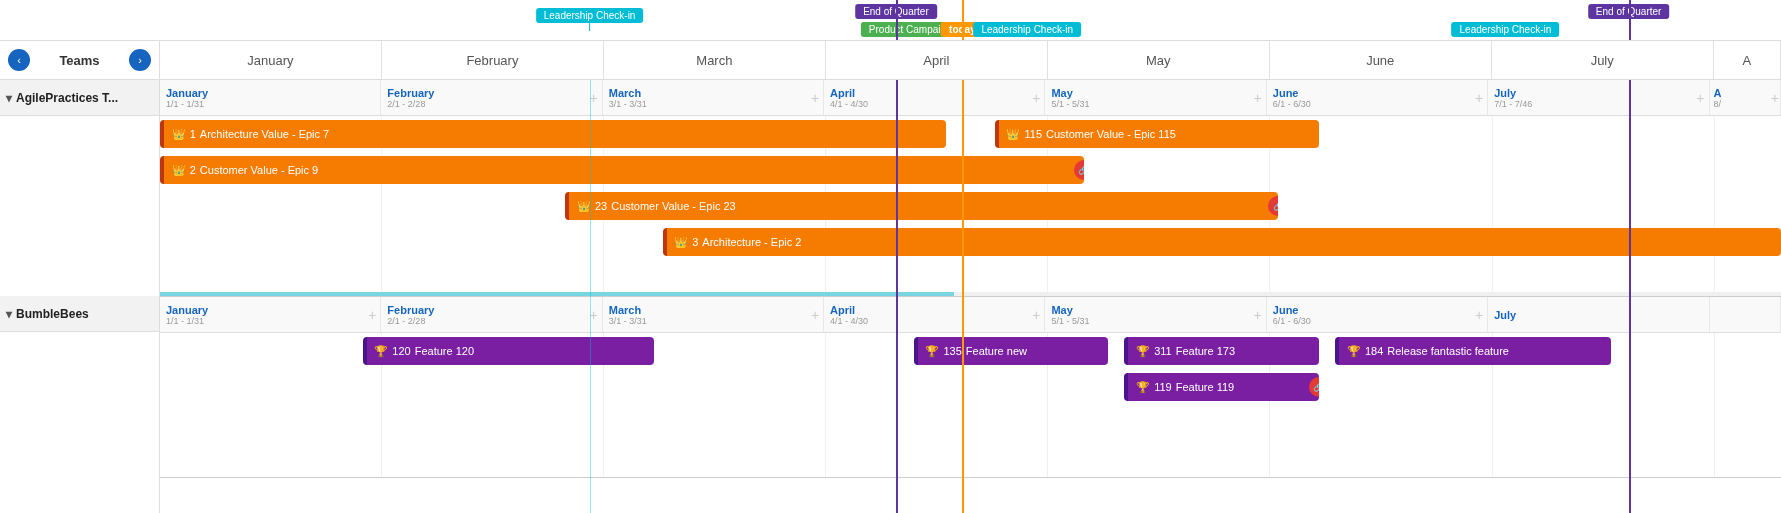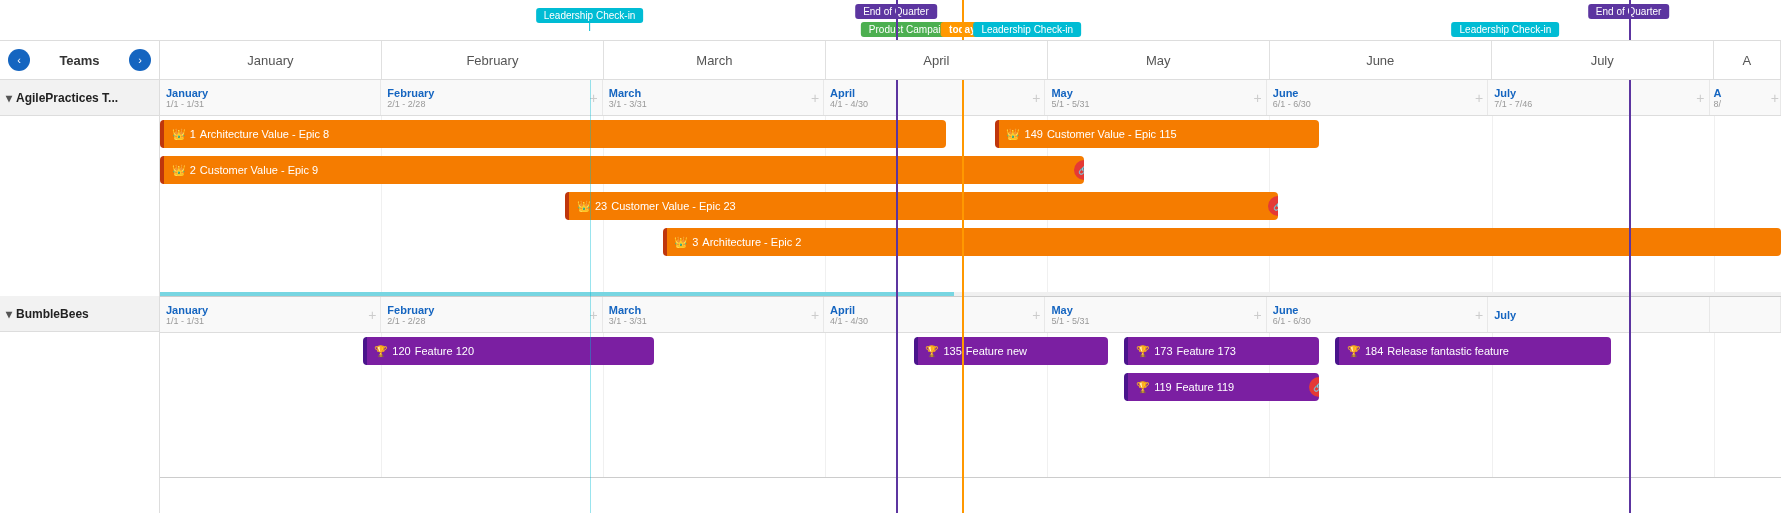--- a/index.html
+++ b/index.html
@@ -193,28 +193,28 @@
             <div style="flex:1;border-right:1px solid #f0f0f0;"></div>
             <div style="flex:1;border-right:1px solid #f0f0f0;"></div>
             <div style="flex:1;border-right:1px solid #f0f0f0;"></div>
             <div style="flex:0.3;min-width:40px;"></div>
           </div>
 
           <div style="position:absolute; top:4px; left:0%; width:48.5%; height:28px;">
             <div style="height:28px; background:#f57c00; border-left:4px solid #bf360c; border-radius:4px; display:flex; align-items:center; padding:0 8px; color:#fff; font-size:11px; font-weight:500; cursor:pointer; overflow:hidden; white-space:nowrap;">
               <span style="margin-right:4px;">👑</span>
               <span style="margin-right:4px;">1</span>
-              <span>Architecture Value - Epic 8</span>
+              <span>Architecture Value - Epic 7</span>
             </div>
           </div>
 
           <div style="position:absolute; top:4px; left:51.5%; width:20%; height:28px;">
             <div style="height:28px; background:#f57c00; border-left:4px solid #bf360c; border-radius:4px; display:flex; align-items:center; padding:0 8px; color:#fff; font-size:11px; font-weight:500; cursor:pointer; overflow:hidden; white-space:nowrap;">
               <span style="margin-right:4px;">👑</span>
-              <span style="margin-right:4px;">149</span>
+              <span style="margin-right:4px;">115</span>
               <span>Customer Value - Epic 115</span>
             </div>
           </div>
 
           <div style="position:absolute; top:40px; left:0%; width:57%; height:28px;">
             <div style="height:28px; background:#f57c00; border-left:4px solid #bf360c; border-radius:4px; display:flex; align-items:center; padding:0 8px; color:#fff; font-size:11px; font-weight:500; cursor:pointer; overflow:hidden; white-space:nowrap; position:relative;">
               <span style="margin-right:4px;">👑</span>
               <span style="margin-right:4px;">2</span>
               <span>Customer Value - Epic 9</span>
               <span style="position:absolute;right:-10px;top:50%;transform:translateY(-50%);width:20px;height:20px;background:#e53935;border-radius:50%;display:flex;align-items:center;justify-content:center;font-size:9px;z-index:5;">🔗</span>
@@ -310,21 +310,21 @@
             <div style="height:28px; background:#7b1fa2; border-left:4px solid #4a148c; border-radius:4px; display:flex; align-items:center; padding:0 8px; color:#fff; font-size:11px; font-weight:500; cursor:pointer; overflow:hidden; white-space:nowrap;">
               <span style="margin-right:4px;">🏆</span>
               <span style="margin-right:4px;">135</span>
               <span>Feature new</span>
             </div>
           </div>
 
           <div style="position:absolute; top:4px; left:59.5%; width:12%; height:28px;">
             <div style="height:28px; background:#7b1fa2; border-left:4px solid #4a148c; border-radius:4px; display:flex; align-items:center; padding:0 8px; color:#fff; font-size:11px; font-weight:500; cursor:pointer; overflow:hidden; white-space:nowrap;">
               <span style="margin-right:4px;">🏆</span>
-              <span style="margin-right:4px;">173</span>
+              <span style="margin-right:4px;">311</span>
               <span>Feature 173</span>
             </div>
           </div>
 
           <div style="position:absolute; top:4px; left:72.5%; width:17%; height:28px;">
             <div style="height:28px; background:#7b1fa2; border-left:4px solid #4a148c; border-radius:4px; display:flex; align-items:center; padding:0 8px; color:#fff; font-size:11px; font-weight:500; cursor:pointer; overflow:hidden; white-space:nowrap;">
               <span style="margin-right:4px;">🏆</span>
               <span style="margin-right:4px;">184</span>
               <span>Release fantastic feature</span>
             </div>

